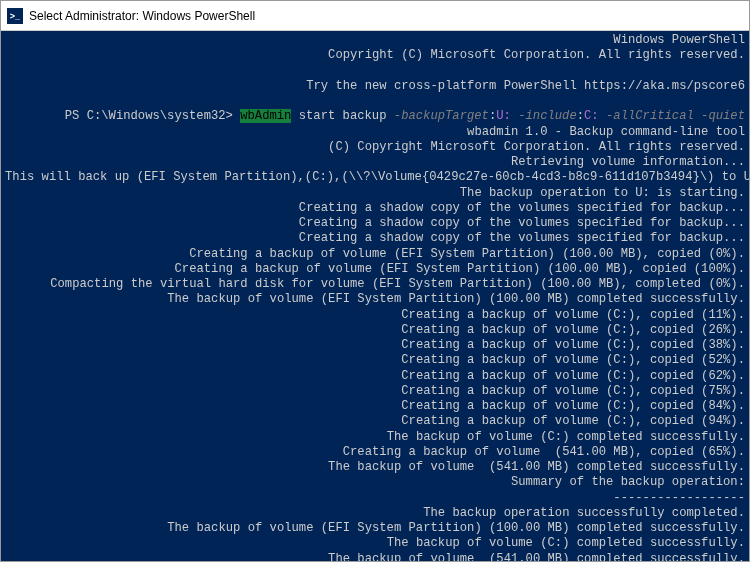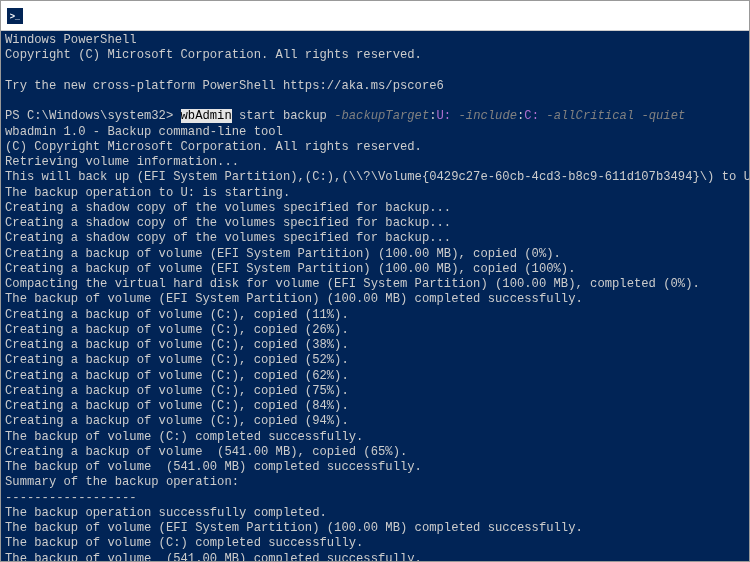--- a/index.html
+++ b/index.html
@@ -46,26 +46,27 @@
     flex: 1;
     background: #012456;
     color: #cccccc;
     padding: 2px 4px;
     white-space: pre;
     line-height: 1.25;
     overflow: hidden;
     font-size: 12.2px;
     letter-spacing: 0;
   }
-  .line { display: block; }
-  .cmd-highlight { background: #e5e5e5; color: #000000; }
+  .line { display: block; text-align: right; }
+  .cmd-highlight { background: #15803d; color: #000000; }
   .cmd-param { color: #808080; font-style: italic; }
   .cmd-value { color: #b070d0; }
 </style>
 </head>
 <body>
 
 <div class="window">
   <div class="titlebar">
     <div class="icon">&gt;_</div>
+    <span>Select Administrator: Windows PowerShell</span>
   </div>
   <div class="terminal"><span class="line">Windows PowerShell</span><span class="line">Copyright (C) Microsoft Corporation. All rights reserved.</span><span class="line"> </span><span class="line">Try the new cross-platform PowerShell https://aka.ms/pscore6</span><span class="line"> </span><span class="line"><span>PS C:\Windows\system32&gt; </span><span class="cmd-highlight">wbAdmin</span><span> start backup </span><span class="cmd-param">-backupTarget</span><span>:</span><span class="cmd-value">U:</span><span> </span><span class="cmd-param">-include</span><span>:</span><span class="cmd-value">C:</span><span> </span><span class="cmd-param">-allCritical</span><span> </span><span class="cmd-param">-quiet</span></span><span class="line">wbadmin 1.0 - Backup command-line tool</span><span class="line">(C) Copyright Microsoft Corporation. All rights reserved.</span><span class="line"></span><span class="line">Retrieving volume information...</span><span class="line">This will back up (EFI System Partition),(C:),(\\?\Volume{0429c27e-60cb-4cd3-b8c9-611d107b3494}\) to U:.</span><span class="line">The backup operation to U: is starting.</span><span class="line">Creating a shadow copy of the volumes specified for backup...</span><span class="line">Creating a shadow copy of the volumes specified for backup...</span><span class="line">Creating a shadow copy of the volumes specified for backup...</span><span class="line">Creating a backup of volume (EFI System Partition) (100.00 MB), copied (0%).</span><span class="line">Creating a backup of volume (EFI System Partition) (100.00 MB), copied (100%).</span><span class="line">Compacting the virtual hard disk for volume (EFI System Partition) (100.00 MB), completed (0%).</span><span class="line">The backup of volume (EFI System Partition) (100.00 MB) completed successfully.</span><span class="line">Creating a backup of volume (C:), copied (11%).</span><span class="line">Creating a backup of volume (C:), copied (26%).</span><span class="line">Creating a backup of volume (C:), copied (38%).</span><span class="line">Creating a backup of volume (C:), copied (52%).</span><span class="line">Creating a backup of volume (C:), copied (62%).</span><span class="line">Creating a backup of volume (C:), copied (75%).</span><span class="line">Creating a backup of volume (C:), copied (84%).</span><span class="line">Creating a backup of volume (C:), copied (94%).</span><span class="line">The backup of volume (C:) completed successfully.</span><span class="line">Creating a backup of volume  (541.00 MB), copied (65%).</span><span class="line">The backup of volume  (541.00 MB) completed successfully.</span><span class="line">Summary of the backup operation:</span><span class="line">------------------</span><span class="line"></span><span class="line">The backup operation successfully completed.</span><span class="line">The backup of volume (EFI System Partition) (100.00 MB) completed successfully.</span><span class="line">The backup of volume (C:) completed successfully.</span><span class="line">The backup of volume  (541.00 MB) completed successfully.</span></div>
 </div>
 
 </body></html>

